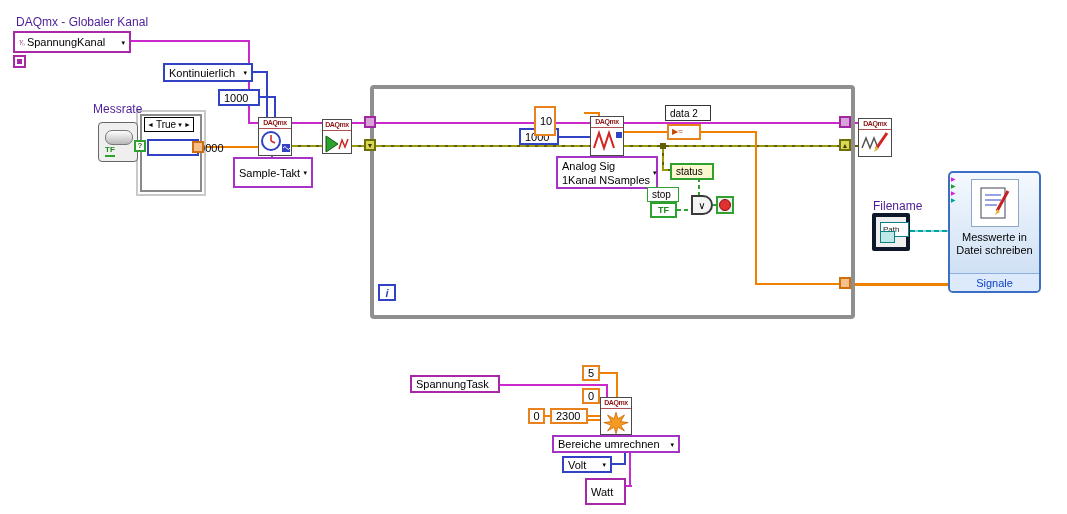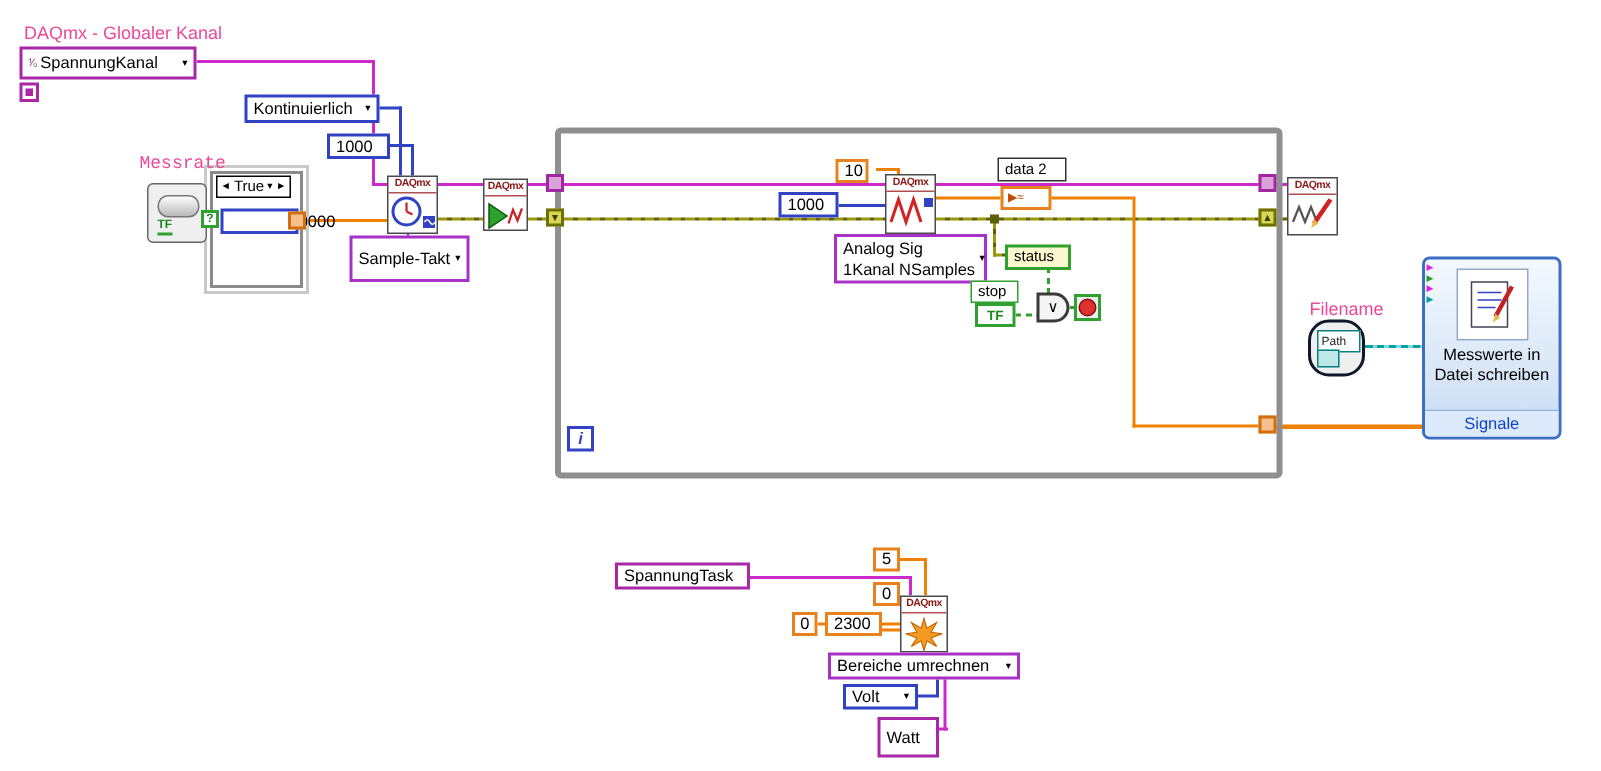--- a/index.html
+++ b/index.html
@@ -1,18 +1,18 @@
 <!DOCTYPE html>
 <html><head>
 <meta charset="utf-8">
 <style>
   html,body{margin:0;padding:0;background:#fff;}
   #canvas{position:relative;width:1067px;height:514px;background:#ffffff;overflow:hidden;
           font-family:"Liberation Sans",sans-serif;}
-  .lbl{position:absolute;font-size:12px;color:#ec4899;white-space:nowrap;z-index:3;}
+  .lbl{position:absolute;font-size:12px;color:#4c1d95;white-space:nowrap;z-index:3;}
   .box{position:absolute;background:#fff;border:2px solid #000;font-size:11px;color:#000;
        display:flex;align-items:center;padding:0 4px;box-sizing:border-box;white-space:nowrap;z-index:3;}
   .b-mag{border-color:#A828A8;}
   .b-ring{border-color:#A832C8;}
   .b-blue{border-color:#3142C4;}
   .b-orange{border-color:#E8821E;}
   .b-green{border-color:#2FA12F;}
   .b-thin{border-width:1px;border-color:#333;}
   .da{margin-left:auto;font-size:7px;padding-left:3px;line-height:1;}
   .wh{position:absolute;height:2px;z-index:1;}
@@ -51,22 +51,22 @@
           background:#F4F4F4;display:flex;align-items:center;justify-content:center;font-size:10px;z-index:3;box-sizing:border-box;}
   .cond{position:absolute;width:18px;height:18px;border:2px solid #2FA12F;background:#EFEFEF;display:flex;
         align-items:center;justify-content:center;z-index:3;box-sizing:border-box;}
   .cond .stopbtn{width:10px;height:10px;border-radius:50%;background:#E03030;border:1px solid #801010;}
   .ctrl-icon{position:absolute;width:40px;height:40px;border:1px solid #666;border-radius:4px;
              background:#EFEFEF;z-index:3;box-sizing:border-box;}
   .knob{position:absolute;left:6px;top:7px;width:26px;height:13px;border:1px solid #777;border-radius:7px;
         background:linear-gradient(#FDFDFD,#B9B9B9);}
   .tf-small{position:absolute;left:6px;bottom:4px;font-size:8px;font-weight:bold;color:#1C8A1C;
             border-bottom:2px solid #2FA12F;line-height:1.1;}
-  .path-icon{position:absolute;width:38px;height:38px;border:2px solid #0f172a;background:#EFEFEF;
-             border-radius:14px;z-index:3;box-sizing:border-box;}
+  .path-icon{position:absolute;width:38px;height:38px;border:4px solid #0f172a;background:#EFEFEF;
+             border-radius:2px;z-index:3;box-sizing:border-box;}
   .path-field{position:absolute;left:4px;top:5px;width:29px;height:15px;background:#fff;border:1px solid #0A8080;
               font-size:8px;display:flex;align-items:center;padding-left:2px;color:#222;box-sizing:border-box;}
   .path-chip{position:absolute;left:4px;bottom:4px;width:13px;height:10px;background:#BFE8E8;border:1px solid #0A8080;}
   .express{position:absolute;width:93px;height:122px;border:2px solid #3C6FC4;border-radius:5px;
            background:linear-gradient(#F4F9FE,#C9DCF3);z-index:3;box-sizing:border-box;
            display:flex;flex-direction:column;align-items:center;}
   .xicon{width:46px;height:46px;background:#fff;border:1px solid #8FA8C8;margin-top:6px;display:flex;
          align-items:center;justify-content:center;}
   .xtitle{font-size:11px;line-height:13px;text-align:center;margin-top:4px;color:#000;}
   .xport{position:absolute;bottom:0;left:0;right:0;height:17px;background:#DCEAFB;border-top:1px solid #8FB0DC;
@@ -143,21 +143,21 @@
 
   <div class="box b-blue" style="left:163px;top:63px;width:90px;height:19px;">
     <span>Kontinuierlich</span>
     <span class="da">▾</span>
   </div>
 
   <div class="box b-blue" style="left:218px;top:89px;width:42px;height:17px;">
     <span>1000</span>
   </div>
 
-  <div class="lbl" style="left:93px;top:102px;font-family:Liberation Mono, monospace;">Messrate</div>
+  <div class="lbl" style="left:93px;top:102px;">Messrate</div>
   <div class="ctrl-icon" style="left:98px;top:122px;">
     <div class="knob"></div>
     <div class="tf-small">TF</div>
   </div>
 
   <div class="case" style="left:140px;top:114px;width:58px;height:74px;"></div>
   <div class="selector" style="left:144px;top:117px;width:50px;height:15px;">
     <span class="arr">◄</span>
     <span>True</span>
     <span class="arr">▾</span>
@@ -210,21 +210,21 @@
   </div>
   <div class="tunnel t-mag" style="left:839px;top:116px;"></div>
   <div class="tunnel t-olive" style="left:839px;top:139px;">
     <span>▲</span>
   </div>
   <div class="tunnel t-orange" style="left:839px;top:277px;"></div>
 
   <div class="box b-blue" style="left:519px;top:128px;width:40px;height:17px;">
     <span>1000</span>
   </div>
-  <div class="box b-orange" style="left:557px;top:106px;width:22px;height:16px;">
+  <div class="box b-orange" style="left:534px;top:106px;width:22px;height:30px;">
     <span>10</span>
   </div>
 
   <div class="vi" style="left:590px;top:116px;height:40px;">
     <div class="vi-head">DAQmx</div>
     <div class="vi-body">
       <svg width="32" height="26" viewBox="0 0 32 26">
         <polyline points="3,20 8,5 13,20 18,5 23,20" stroke="#D22222" stroke-width="2" fill="none"></polyline>
         <rect x="25" y="4" width="6" height="6" fill="#3142C4"></rect>
       </svg>

